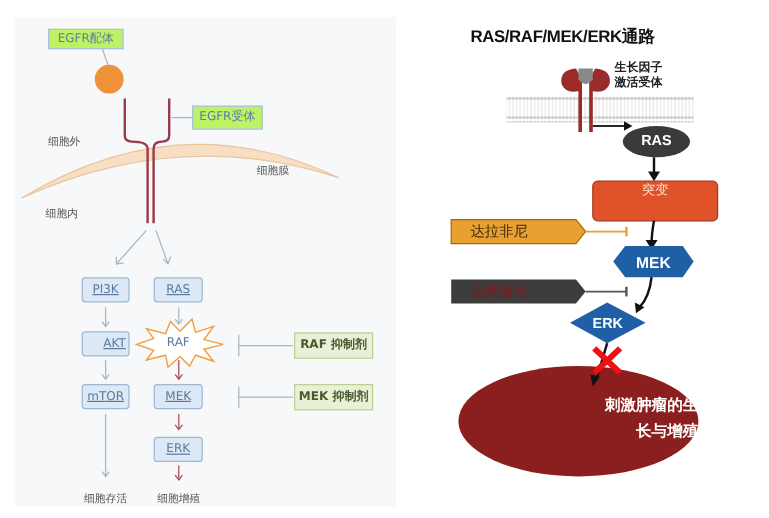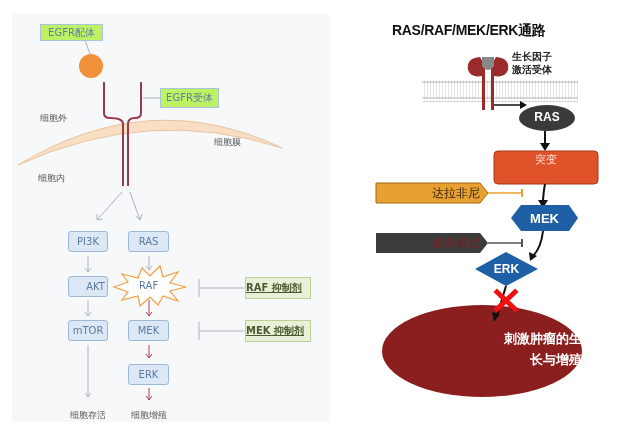--- a/index.html
+++ b/index.html
@@ -4,27 +4,27 @@
 <style>
   html, body { margin: 0; padding: 0; background: #ffffff; }
   body { width: 641px; height: 432px; position: relative; overflow: hidden;
          font-family: "DejaVu Sans", sans-serif; }
   .abs { position: absolute; }
   .left-panel { position: absolute; left: 12px; top: 14px; width: 318px; height: 408px; background: #f7f8f9; }
   .lbl { position: absolute; font-size: 9px; color: #555; white-space: nowrap; }
   .bluebox { position: absolute; background: #bef264; border: 1px solid #a8c4dc; color: #5b7fa0;
              font-size: 10px; text-align: center; box-sizing: border-box; }
   .node { position: absolute; background: #dce8f5; border: 1px solid #9db8d6; border-radius: 3px;
-          color: #5a7aa0; font-size: 10px; text-align: center; box-sizing: border-box; line-height: 19px; }
+          color: #5a7aa0; font-size: 10px; text-align: center; box-sizing: border-box; line-height: 19px; text-decoration: underline; }
   .inhib { position: absolute; background: #e8f0d8; border: 1px solid #bcd095; color: #4a5a30;
-           font-size: 10px; box-sizing: border-box; line-height: 20px; font-weight: bold; text-decoration: underline; }
+           font-size: 10px; text-align: center; box-sizing: border-box; line-height: 20px; font-weight: bold; }
   .title { position: absolute; left: 392px; top: 22px; font-size: 14px; font-weight: bold; color: #111;
            font-family: "Liberation Sans", sans-serif; letter-spacing: -0.3px; }
   .rlabel { position: absolute; font-size: 10px; font-weight: bold; color: #222; line-height: 13px; }
-  .drug { position: absolute; height: 24px; line-height: 24px; font-size: 12px; padding-left: 16px; box-sizing: border-box; margin-left: 40px; }
+  .drug { position: absolute; height: 24px; line-height: 24px; font-size: 12px; padding-left: 16px; box-sizing: border-box; }
 </style>
 </head>
 <body>
 
 <div class="left-panel"></div>
 
 <svg class="abs" style="left:0;top:0" width="641" height="432">
 
   <path d="M18,165 Q150,85 282,148 Q150,105 18,165 Z" fill="#f8dfc4" stroke="#e9c39c" stroke-width="1"></path>
 

